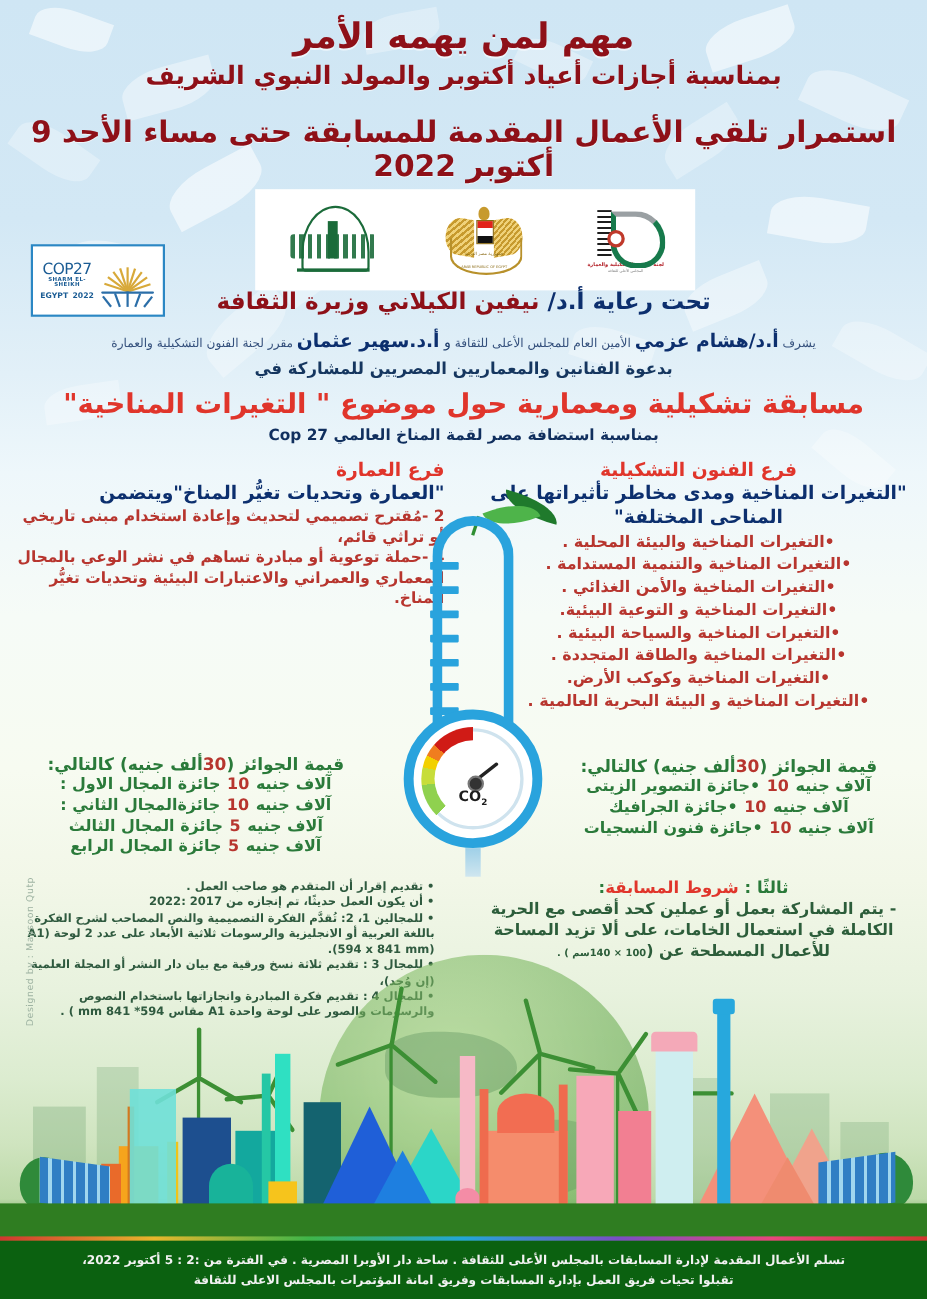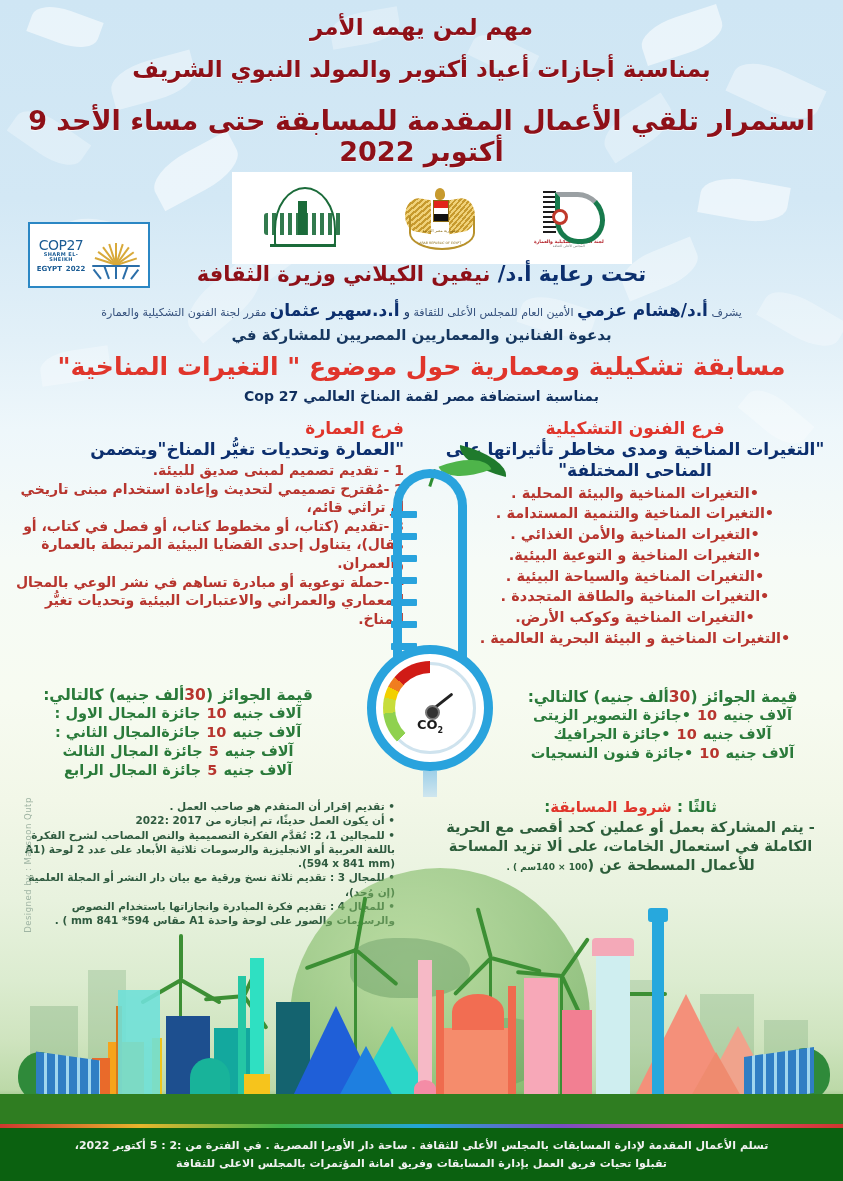--- a/index.html
+++ b/index.html
@@ -31,21 +31,21 @@
 
   
   .leaf-layer{position:absolute;left:0;top:0;width:843px;height:470px;overflow:hidden;pointer-events:none;}
   .leaf{position:absolute;background:rgba(255,255,255,.55);border-radius:50% 0 50% 0;}
   .leaf.v2{background:rgba(255,255,255,.40);}
   .leaf.v3{background:rgba(255,255,255,.30);}
 
   
   .hdr{position:absolute;left:0;right:0;text-align:center;color:#8e1018;font-weight:bold;
        text-shadow:0 1px 0 rgba(255,255,255,.6);letter-spacing:0;}
-  #h-line1{top:14px;font-size:23px;}
+  #h-line1{top:14px;font-size:32px;}
   #h-line2{top:56px;font-size:23px;}
   #h-line3{top:105px;font-size:27px;}
 
   
   #logo-strip{position:absolute;left:232px;top:172px;width:400px;height:92px;background:#ffffff;
               display:flex;align-items:center;justify-content:space-around;}
   .logo-box{display:flex;flex-direction:column;align-items:center;justify-content:center;}
 
   
   .l1-mark{width:56px;height:48px;position:relative;}
@@ -305,23 +305,21 @@
       <li>•التغيرات المناخية والطاقة المتجددة .</li>
       <li>•التغيرات المناخية وكوكب الأرض.</li>
       <li>•التغيرات المناخية و البيئة البحرية العالمية .</li>
     </ul>
   </div>
 
   <div class="col" id="col-left">
     <div class="branch-title">فرع العمارة</div>
     <div class="branch-theme">"العمارة وتحديات تغيُّر المناخ"ويتضمن</div>
     <ul class="num-list">
-      <li>1 - تقديم تصميم لمبنى صديق للبيئة.</li>
       <li>2 -مُقترح تصميمي لتحديث وإعادة استخدام مبنى تاريخي أو تراثي قائم،</li>
-      <li>3 -تقديم (كتاب، أو مخطوط كتاب، أو فصل في كتاب، أو مقال)، يتناول إحدى القضايا البيئية المرتبطة بالعمارة والعمران.</li>
       <li>4 -حملة توعوية أو مبادرة تساهم في نشر الوعي بالمجال المعماري والعمراني والاعتبارات البيئية وتحديات تغيُّر المناخ.</li>
     </ul>
   </div>
 
   <div id="thermo">
     <div id="th-leaf2"></div>
     <div id="th-leaf1"></div>
     <div id="th-stem"></div>
     <div id="th-tube"></div>
     <div class="th-tick" style="top:56px"></div>

